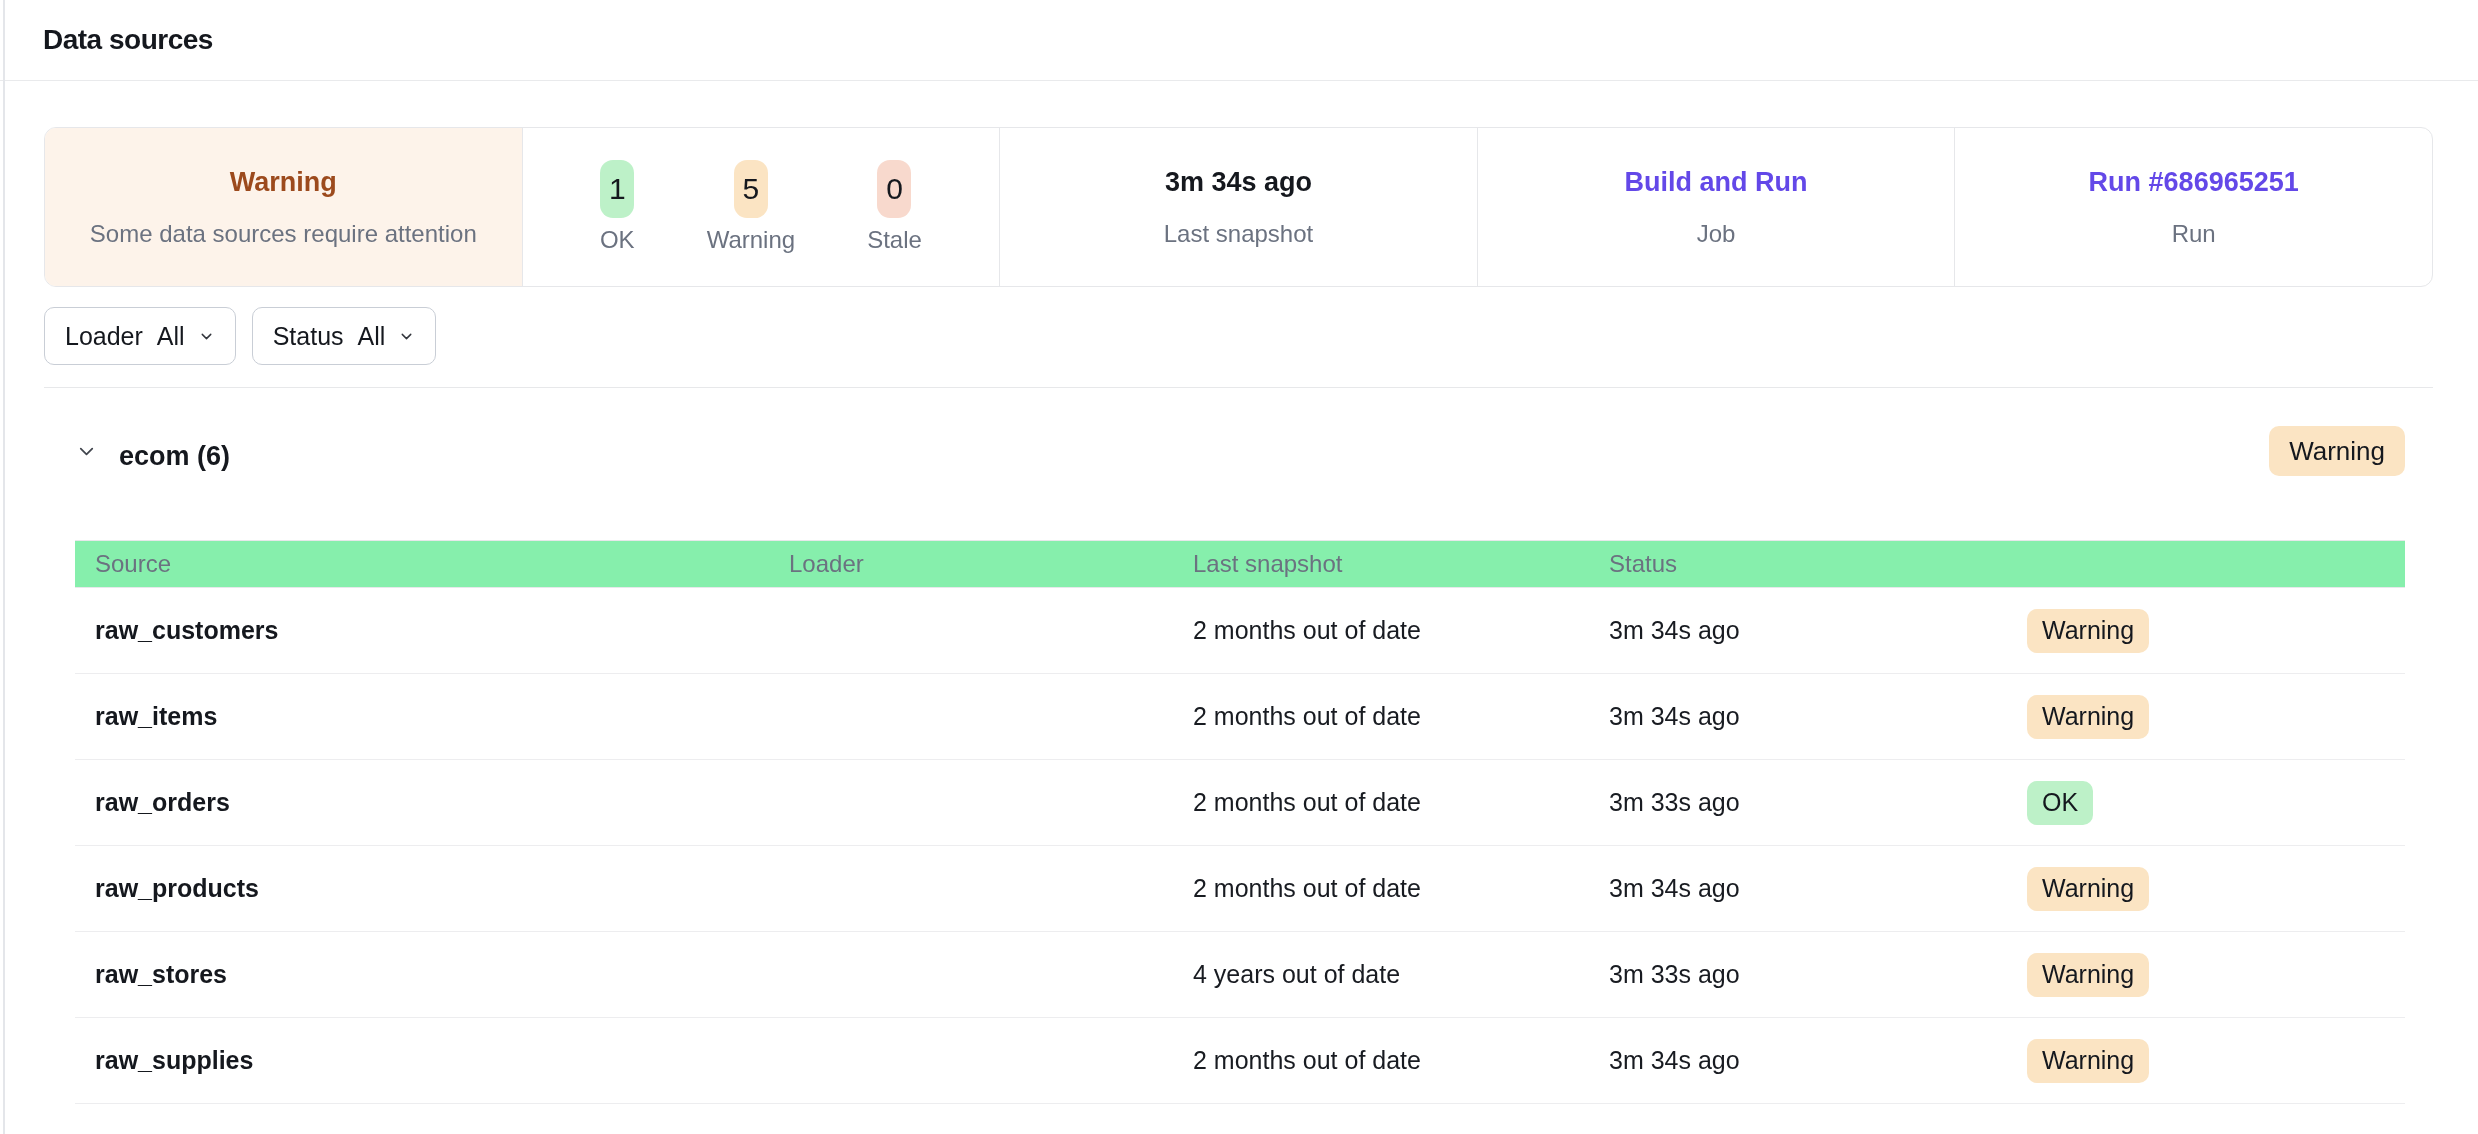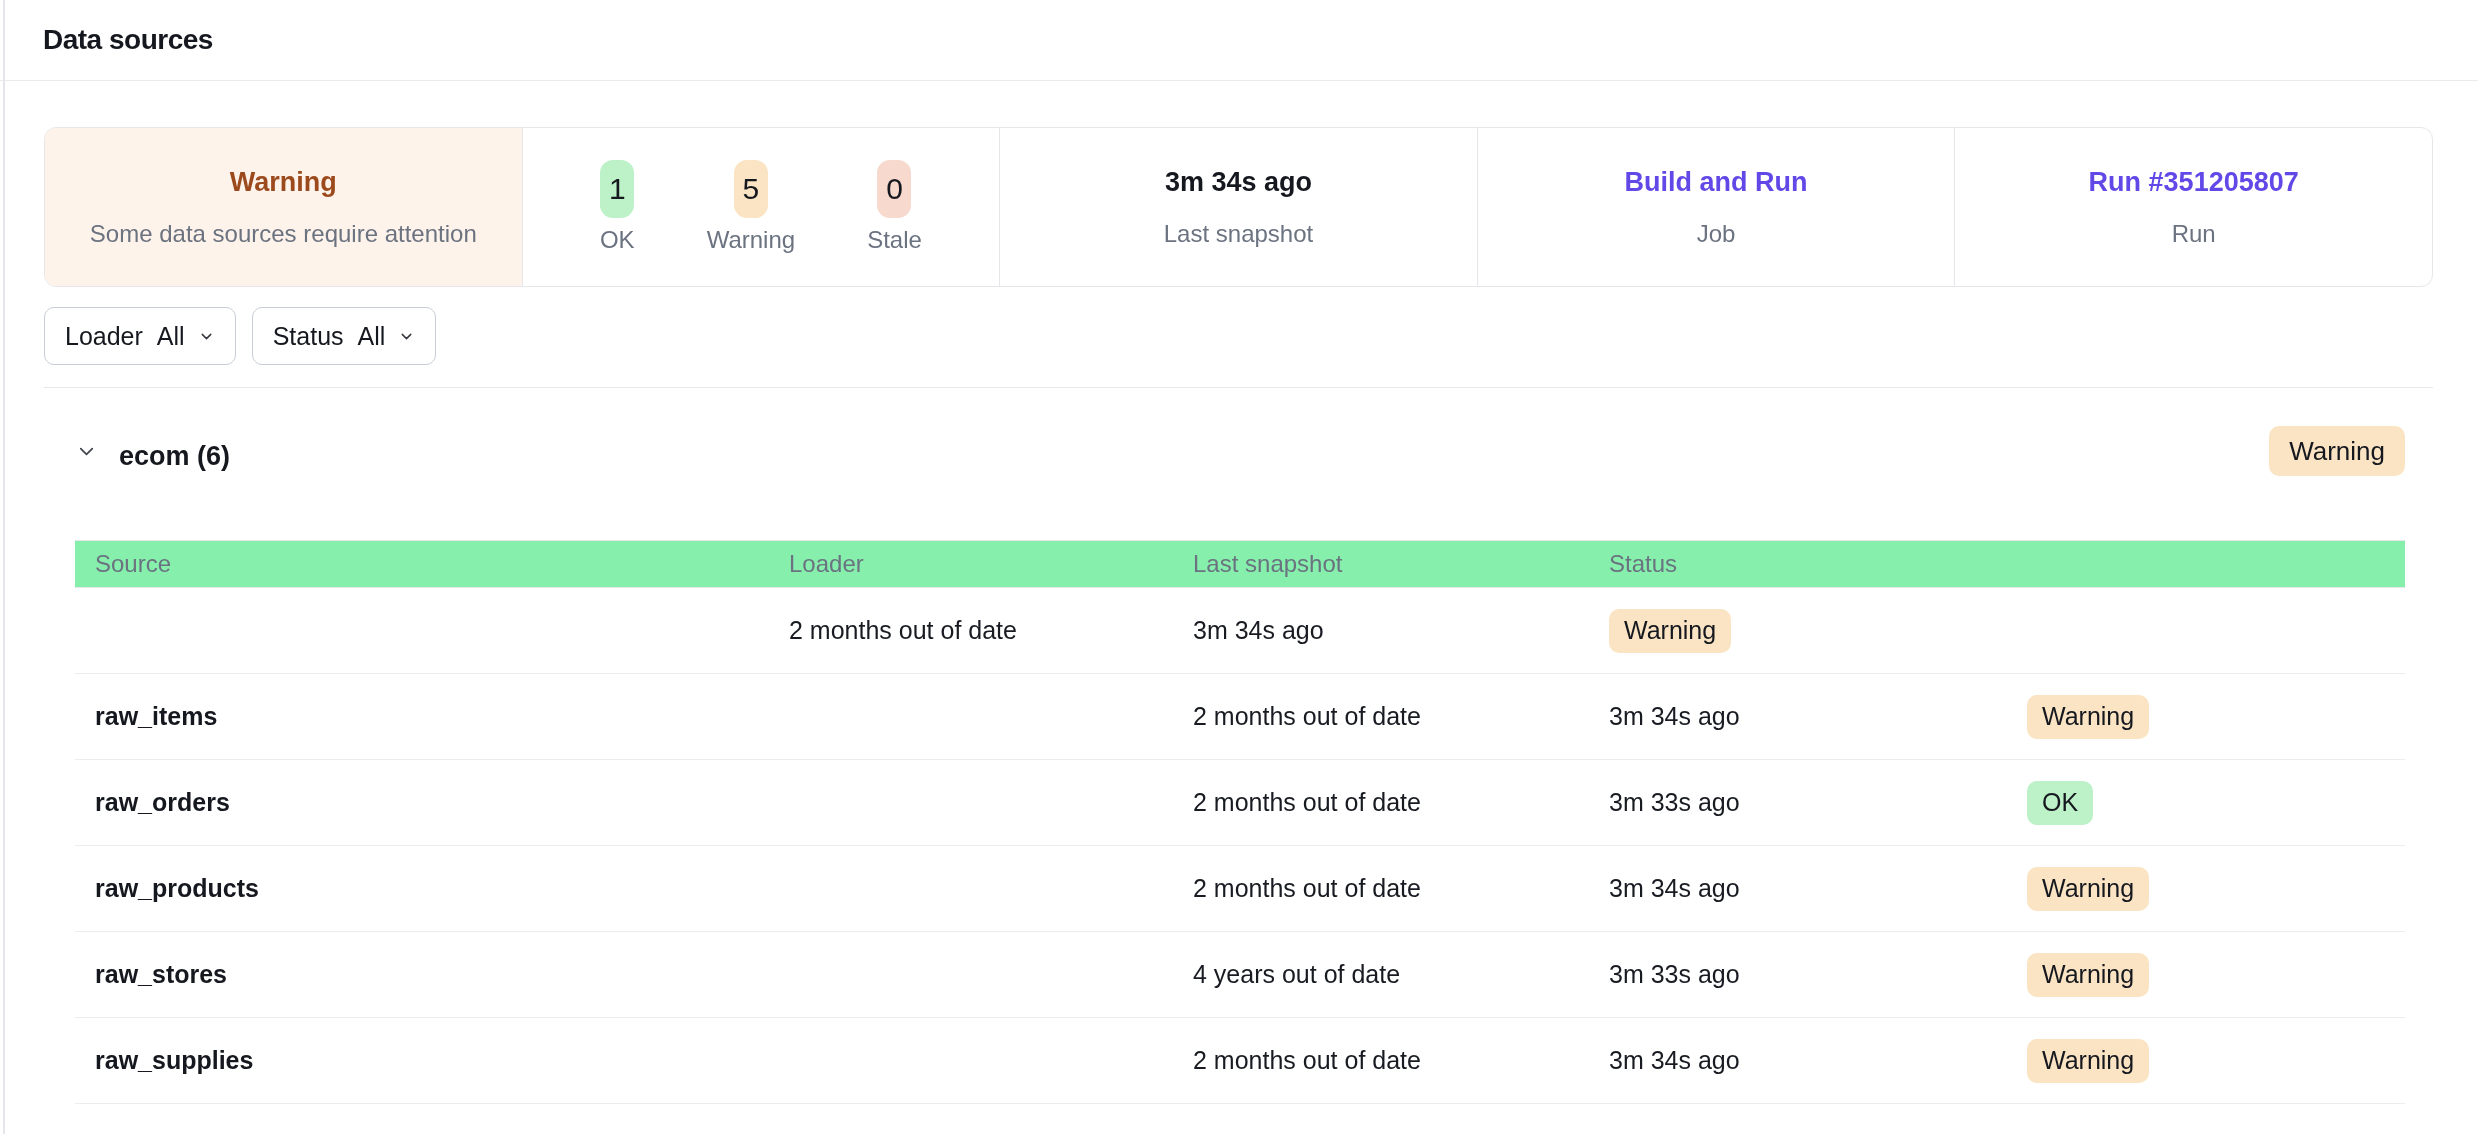--- a/index.html
+++ b/index.html
@@ -159,21 +159,21 @@
         <div class="card-value">3m 34s ago</div>
         <div class="card-label">Last snapshot</div>
       </div>
 
       <div class="card">
         <div class="card-value link">Build and Run</div>
         <div class="card-label">Job</div>
       </div>
 
       <div class="card">
-        <div class="card-value link">Run #351205807</div>
+        <div class="card-value link">Run #686965251</div>
         <div class="card-label">Run</div>
       </div>
     </section>
 
     <div class="filters">
       <button class="filter-btn">
         <span class="f-label">Loader</span>
         <span class="f-value">All</span>
         <svg width="17" height="17" viewBox="0 0 24 24">
             <path d="M6 9l6 6 6-6" fill="none" stroke="#32353c" stroke-width="2" stroke-linecap="round" stroke-linejoin="round"></path>
@@ -202,20 +202,21 @@
 
     <div class="tbl">
       <div class="thead">
         <div>Source</div>
         <div>Loader</div>
         <div>Last snapshot</div>
         <div>Status</div>
       </div>
       <div class="tbody">
           <div class="trow">
+    <div class="src">raw_customers</div>
     <div></div>
     <div>2 months out of date</div>
     <div>3m 34s ago</div>
     <div>
       <span class="pill tone-warning">Warning</span>
     </div>
   </div>
           <div class="trow">
     <div class="src">raw_items</div>
     <div></div>

